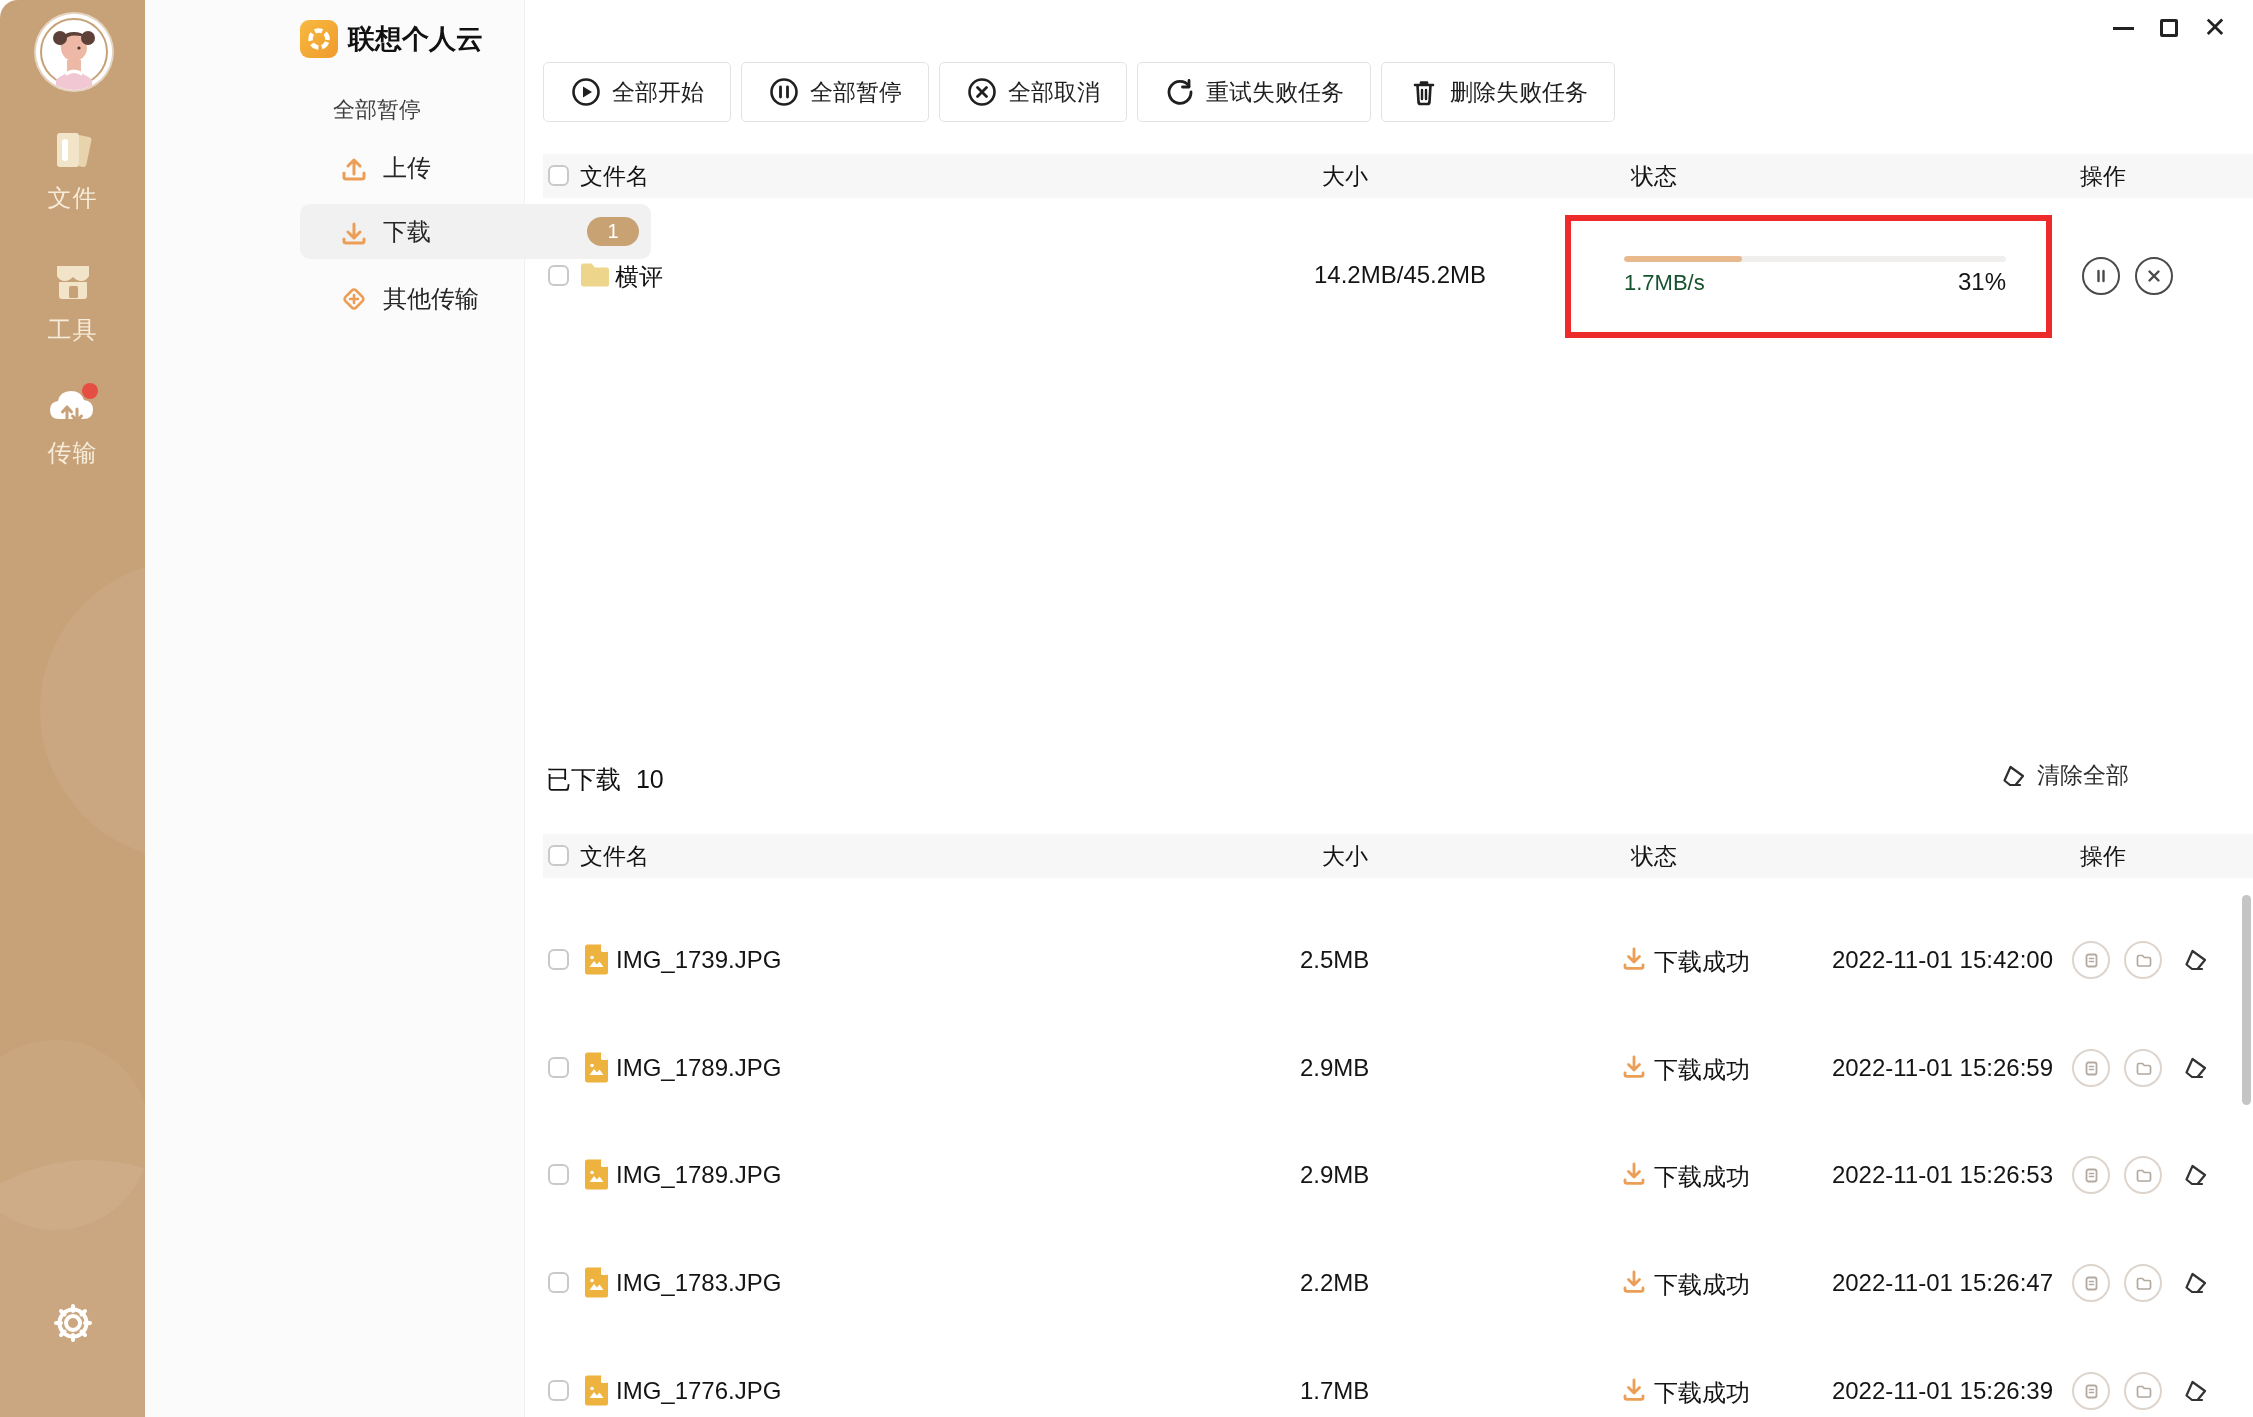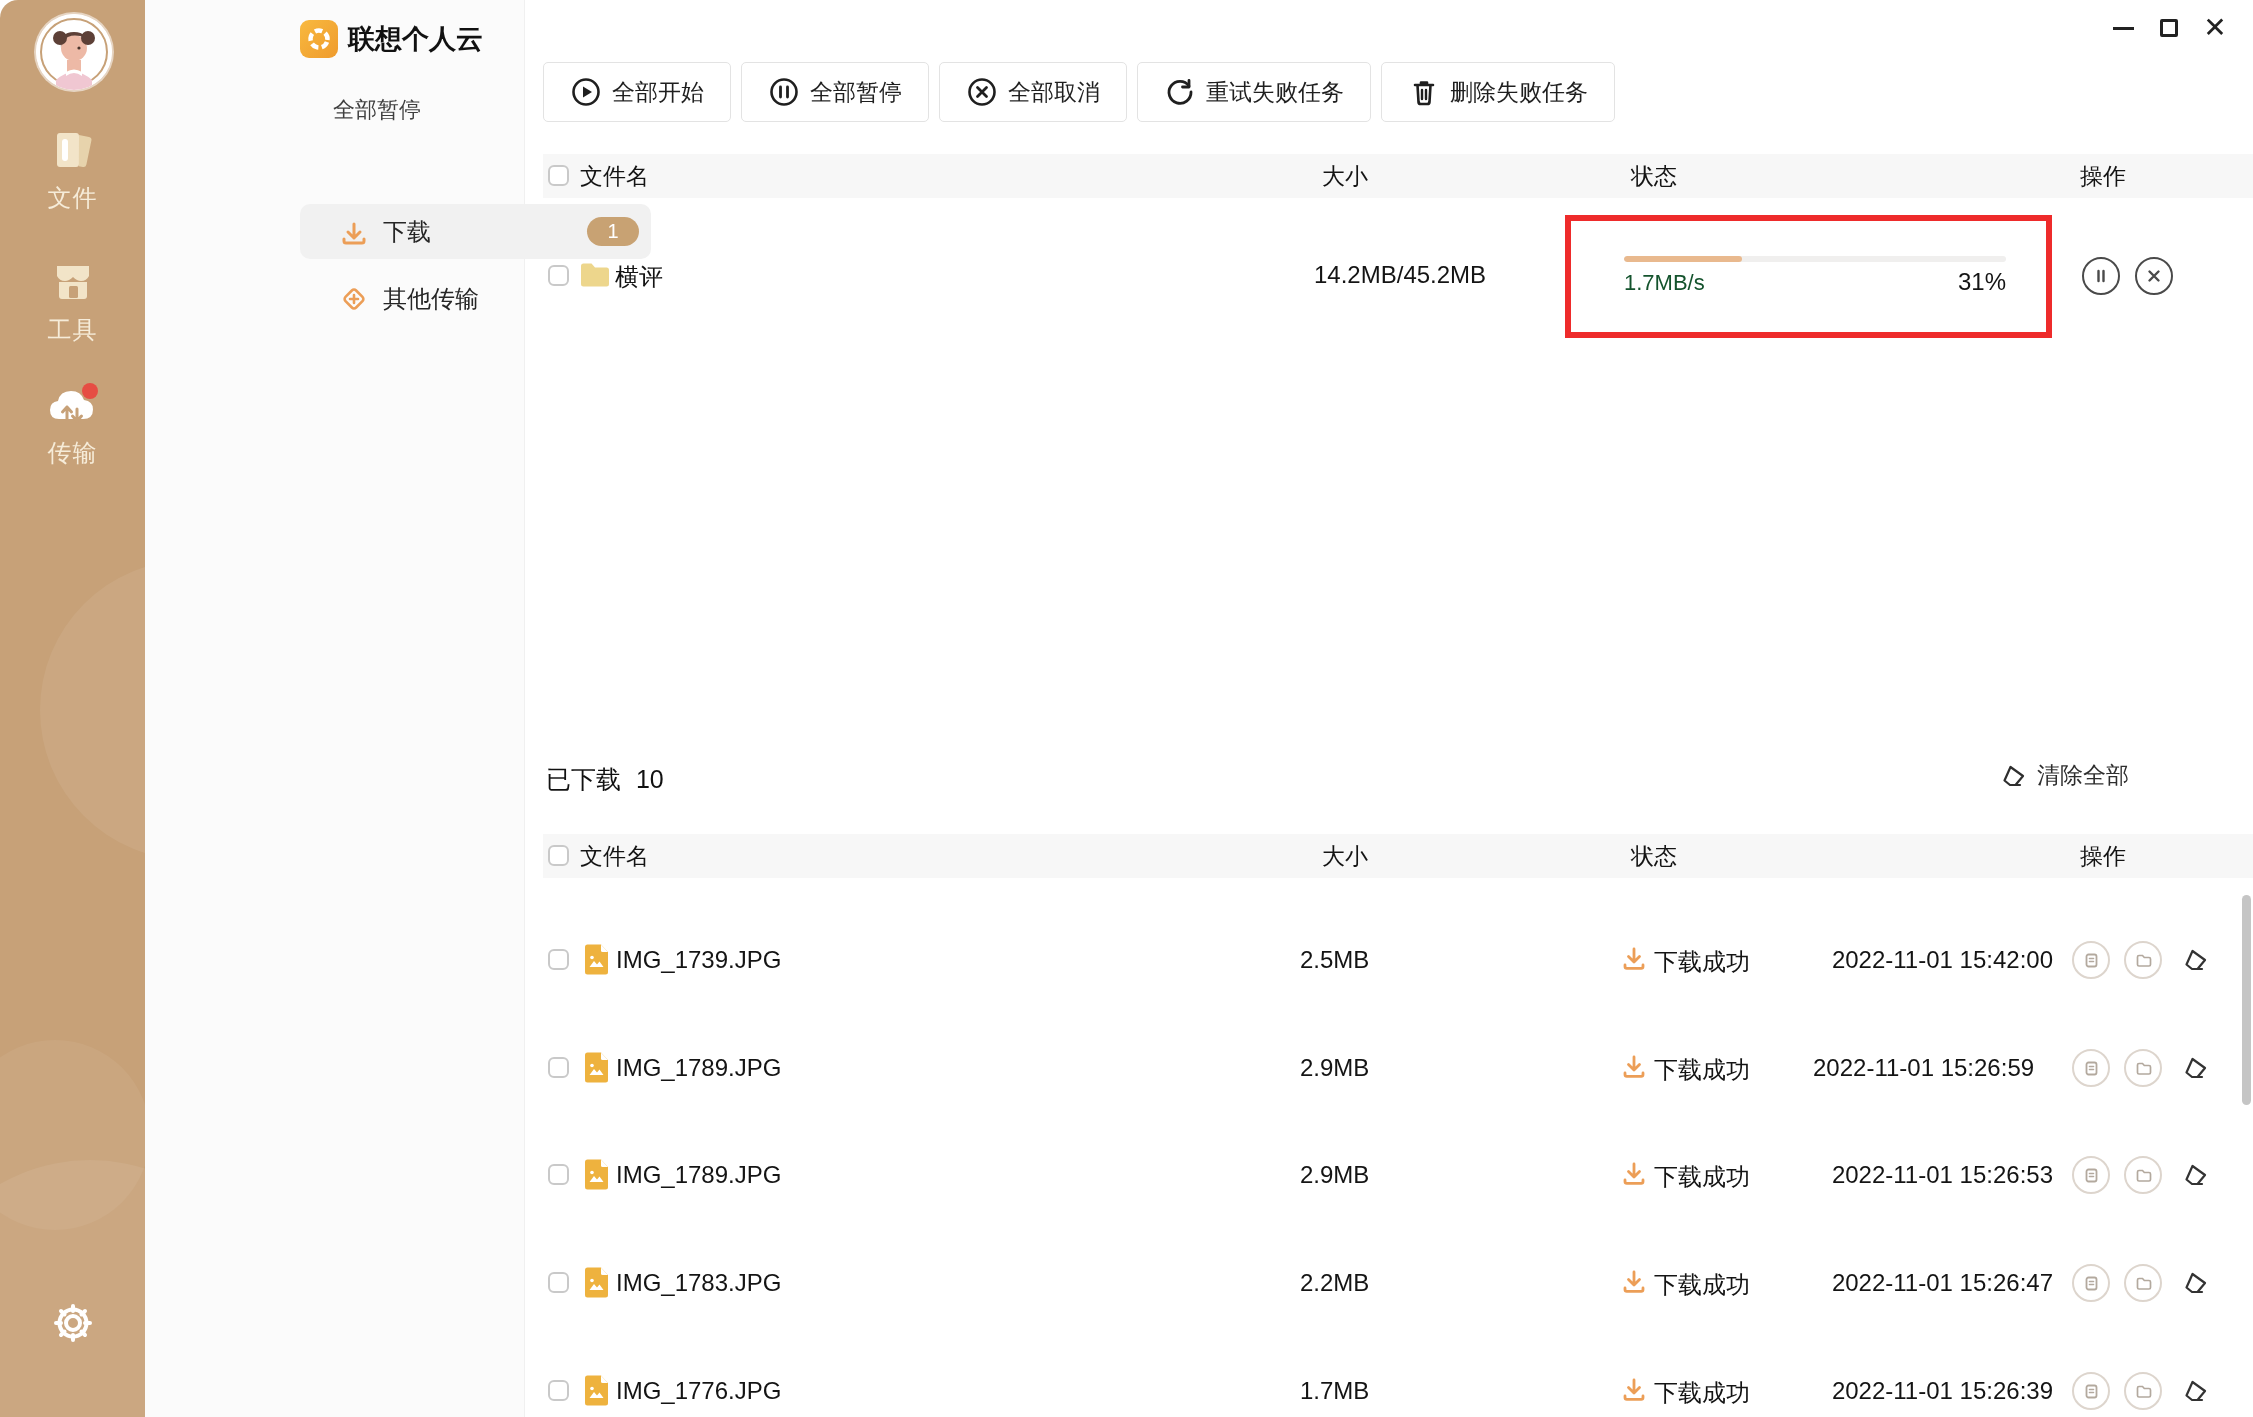--- a/index.html
+++ b/index.html
@@ -173,20 +173,27 @@
           <g transform="rotate(20 13 13)">
             <circle cx="13" cy="13" r="8.5" fill="none" stroke="#ffffff" stroke-width="4.5" stroke-dasharray="7.5 3.4"></circle>
           </g>
         </svg>
       </div>
       <span class="brand-title">联想个人云</span>
     </div>
 
     <div class="nav-section">全部暂停</div>
 
+    <div class="nav-item" style="top:140px;">
+      <svg class="ni-icon" width="30" height="30" viewBox="0 0 30 30">
+        <path d="M15 21 v-14 M15 7 l-6 6 M15 7 l6 6" stroke="#ec9e57" stroke-width="3" fill="none" stroke-linecap="round" stroke-linejoin="round"></path>
+        <path d="M5 20 v4 q0 2 2 2 h16 q2 0 2 -2 v-4" stroke="#ec9e57" stroke-width="3" fill="none" stroke-linecap="round"></path>
+      </svg>
+      <span class="ni-label">上传</span>
+    </div>
 
     <div class="nav-item active" style="top:204px;">
       <svg class="ni-icon" width="30" height="30" viewBox="0 0 30 30">
         <path d="M15 7 v14 M15 21 l-6 -6 M15 21 l6 -6" stroke="#ec9e57" stroke-width="3" fill="none" stroke-linecap="round" stroke-linejoin="round"></path>
         <path d="M5 22 v2 q0 2 2 2 h16 q2 0 2 -2 v-2" stroke="#ec9e57" stroke-width="3" fill="none" stroke-linecap="round"></path>
       </svg>
       <span class="ni-label">下载</span>
       <span class="nav-badge">1</span>
     </div>
 
@@ -348,21 +355,21 @@
       <path d="M6.5 24 l4.5-6 3 3.6 2.5-3 4 5.4 Z" fill="#ffffff"></path>
       <circle cx="9" cy="14.5" r="1.8" fill="#ffffff"></circle>
     </svg>
     <span class="cell" style="left:73px; top:21px;">IMG_1789.JPG</span>
     <span class="cell" style="left:757px; top:21px;">2.9MB</span>
     <svg style="position:absolute; left:1077px; top:19px;" width="28" height="28" viewBox="0 0 28 28">
       <path d="M14 5 v13 M14 18 l-5.5-5.5 M14 18 l5.5-5.5" stroke="#ec9e57" stroke-width="2.8" fill="none" stroke-linecap="round" stroke-linejoin="round"></path>
       <path d="M5 21 v1.5 q0 1.8 1.8 1.8 h14.4 q1.8 0 1.8-1.8 V21" stroke="#ec9e57" stroke-width="2.8" fill="none" stroke-linecap="round"></path>
     </svg>
     <span class="cell" style="left:1111px; top:21px;">下载成功</span>
-    <span class="cell" style="left:1270px; top:21px; width:240px; ">2022-11-01 15:26:59</span>
+    <span class="cell" style="left:1270px; top:21px; width:240px; text-align:right;">2022-11-01 15:26:59</span>
     <div class="op-circle" style="left:1529px; top:16px;">
       <svg width="17" height="17" viewBox="0 0 17 17">
         <rect x="3.5" y="2.5" width="10" height="12" rx="2" fill="none" stroke="#b3a99e" stroke-width="1.8"></rect>
         <path d="M6.5 6.5 h4 M6.5 9.5 h4" stroke="#b3a99e" stroke-width="1.6" stroke-linecap="round"></path>
       </svg>
     </div>
     <div class="op-circle" style="left:1581px; top:16px;">
       <svg width="17" height="17" viewBox="0 0 17 17">
         <path d="M2.5 5 q0-1.5 1.5-1.5 h3.5 l1.8 2 h4.7 q1.5 0 1.5 1.5 v5.5 q0 1.5-1.5 1.5 H4 q-1.5 0-1.5-1.5 Z" fill="none" stroke="#b3a99e" stroke-width="1.7"></path>
       </svg>

